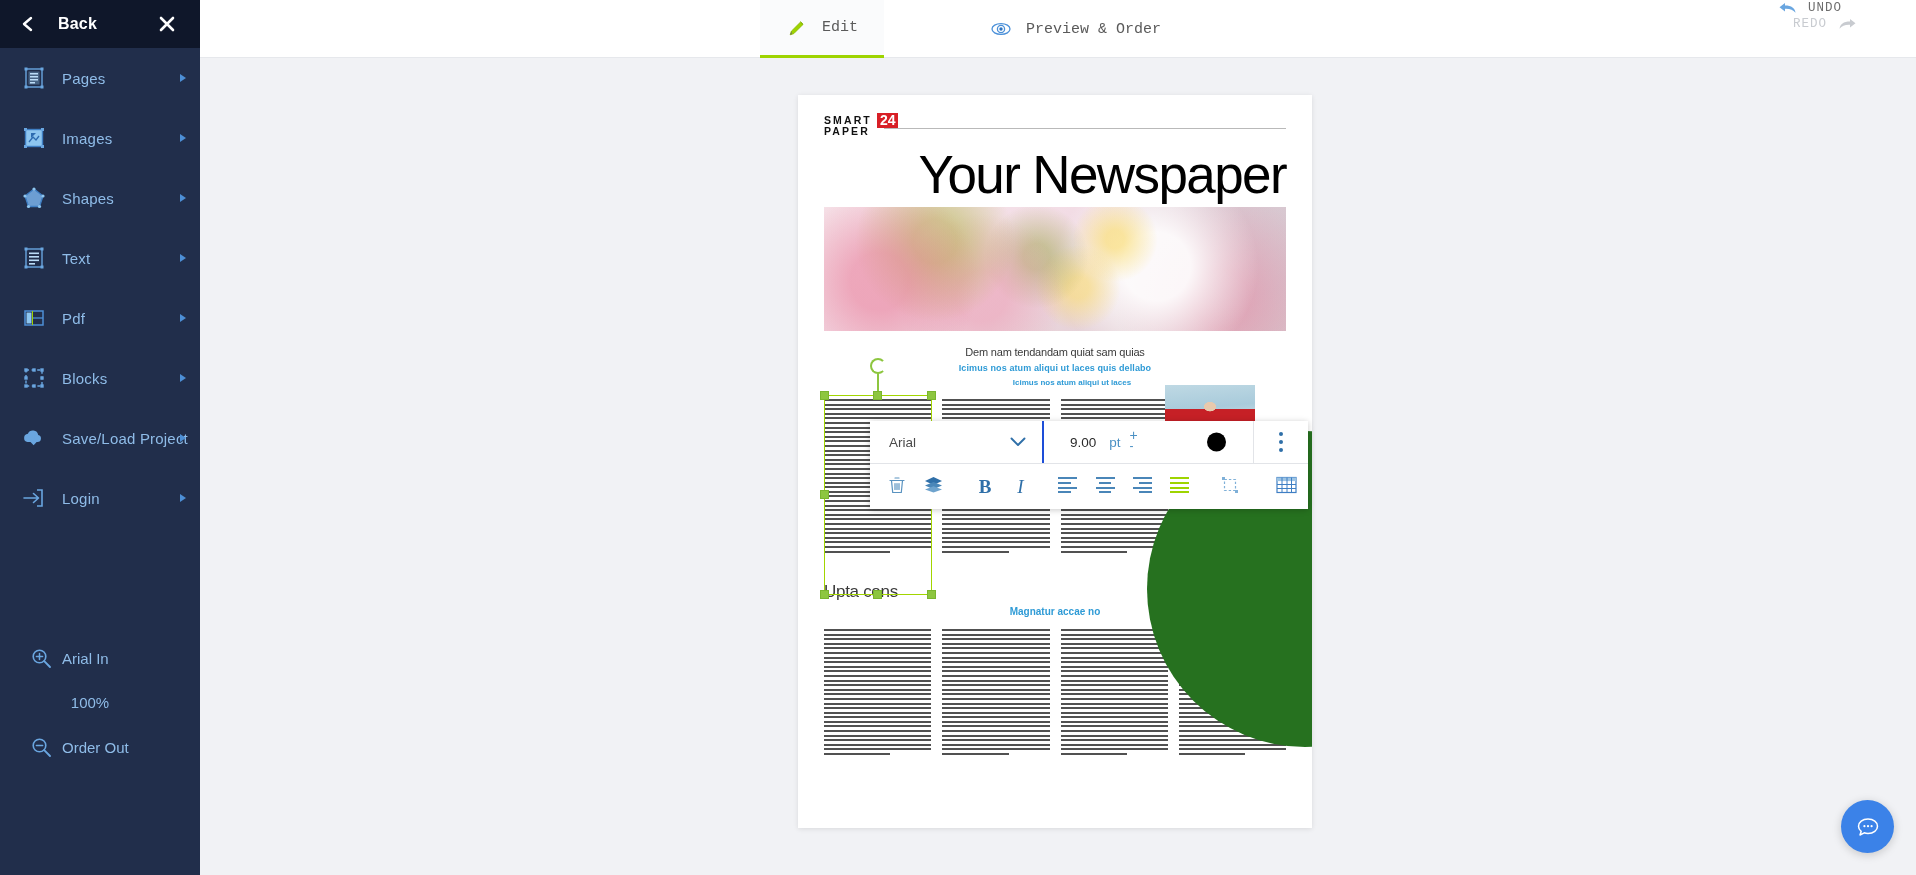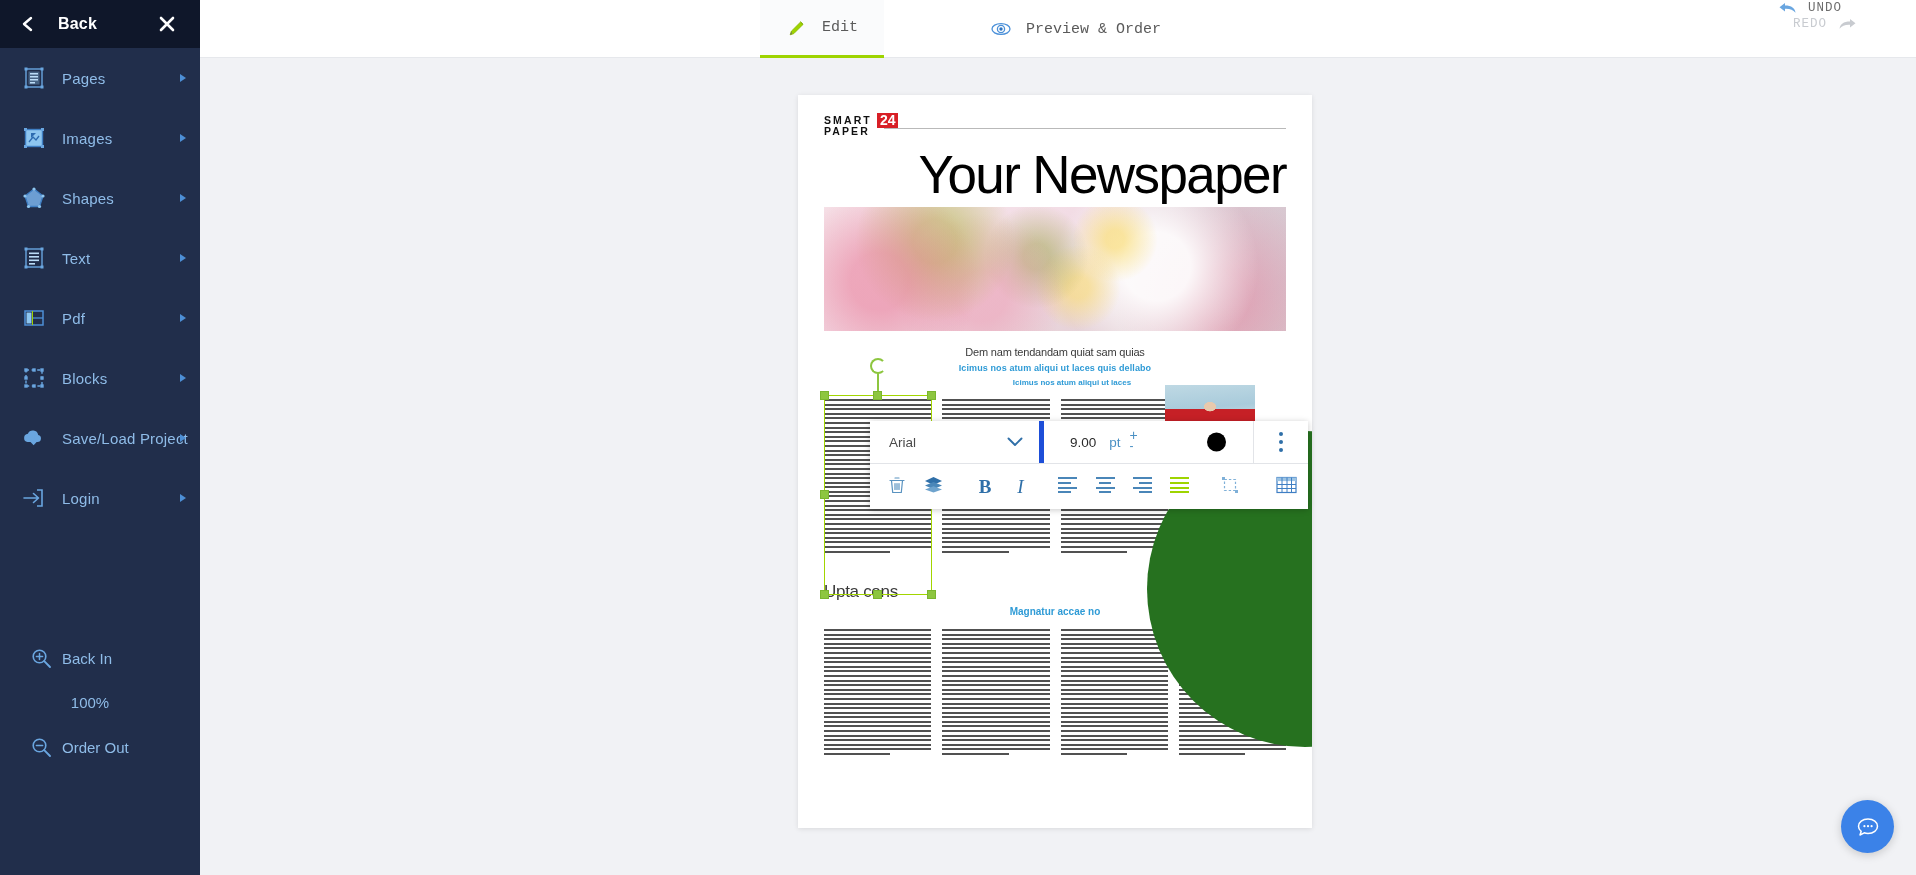--- a/index.html
+++ b/index.html
@@ -205,21 +205,21 @@
   
   #text-toolbar{
     position:absolute; left:670px; top:363px; width:438px;
     background:#fff; box-shadow:0 1px 6px rgba(0,0,0,.22);
     z-index:40;
   }
   #tt-row1{ height:43px; display:flex; align-items:stretch;
     border-bottom:1px solid #e2e4e8; }
   #font-select{
     flex:0 0 174px; display:flex; align-items:center; position:relative;
-    border-right:5px solid #1d4ed8; cursor:pointer;
+    border-right:2px solid #1d4ed8; cursor:pointer;
   }
   #font-name{ margin-left:19px; font-size:13.5px; color:#4a4a4a; }
   #font-caret{ position:absolute; right:16px; top:50%; transform:translateY(-50%); }
   #size-group{ flex:1; display:flex; align-items:center; position:relative; }
   #font-size{ margin-left:26px; font-size:13.5px; color:#2b2b2b; }
   #size-unit{ margin-left:13px; font-size:13.5px; color:#4a90c4; cursor:pointer;}
   #size-steppers{ margin-left:9px; display:flex; flex-direction:column;
     justify-content:center; line-height:9px; }
   .stepper{ font-size:14px; color:#4a90c4; cursor:pointer; height:11px;}
   #color-swatch{ position:absolute; left:163px; top:50%; transform:translateY(-50%);
@@ -401,21 +401,21 @@
 
     <div id="zoom-block">
       <div class="zoom-row">
         <span class="zoom-icon">
           <svg width="22" height="22" viewBox="0 0 22 22">
             <circle cx="9.5" cy="9.5" r="6.3" fill="none" stroke="#6aa6e0" stroke-width="1.6"></circle>
             <path d="M14.2 14.2 L20 20" stroke="#6aa6e0" stroke-width="1.9" stroke-linecap="round"></path>
             <path d="M9.5 6.4 L9.5 12.6 M6.4 9.5 L12.6 9.5" stroke="#6aa6e0" stroke-width="1.5" stroke-linecap="round"></path>
           </svg>
         </span>
-        <span class="zoom-label">Back In</span>
+        <span class="zoom-label">Arial In</span>
       </div>
       <div id="zoom-level">100%</div>
       <div class="zoom-row">
         <span class="zoom-icon">
           <svg width="22" height="22" viewBox="0 0 22 22">
             <circle cx="9.5" cy="9.5" r="6.3" fill="none" stroke="#6aa6e0" stroke-width="1.6"></circle>
             <path d="M14.2 14.2 L20 20" stroke="#6aa6e0" stroke-width="1.9" stroke-linecap="round"></path>
             <path d="M6.4 9.5 L12.6 9.5" stroke="#6aa6e0" stroke-width="1.5" stroke-linecap="round"></path>
           </svg>
         </span>

